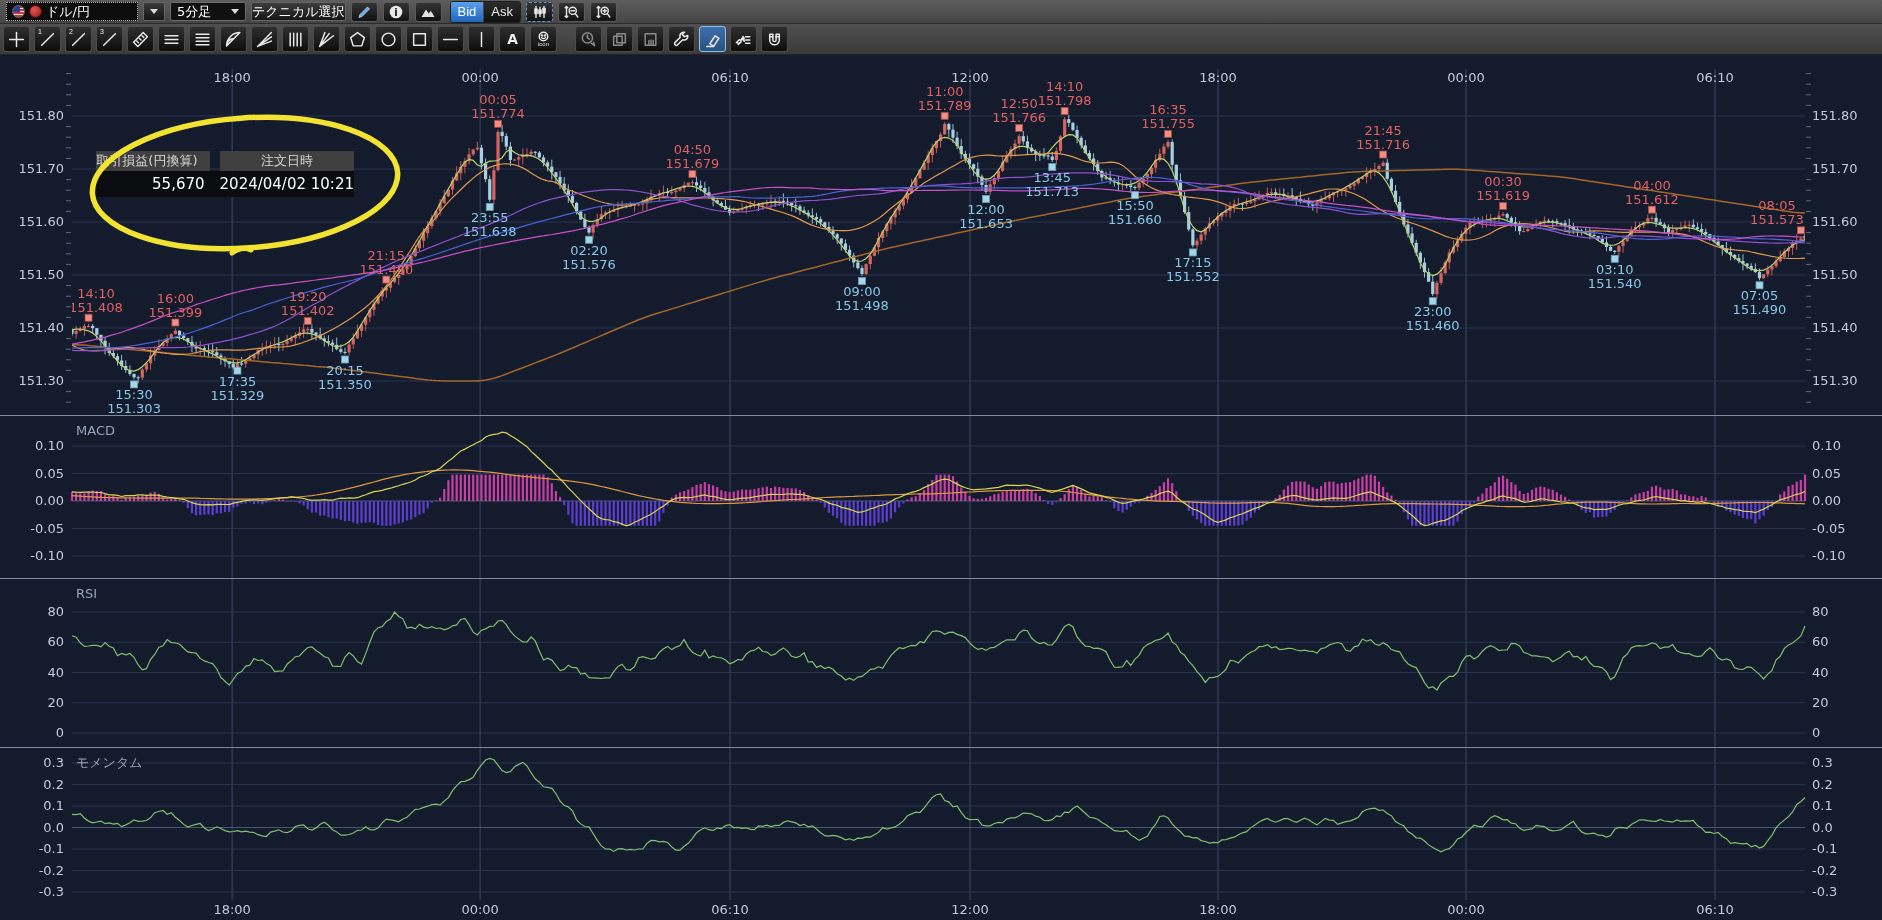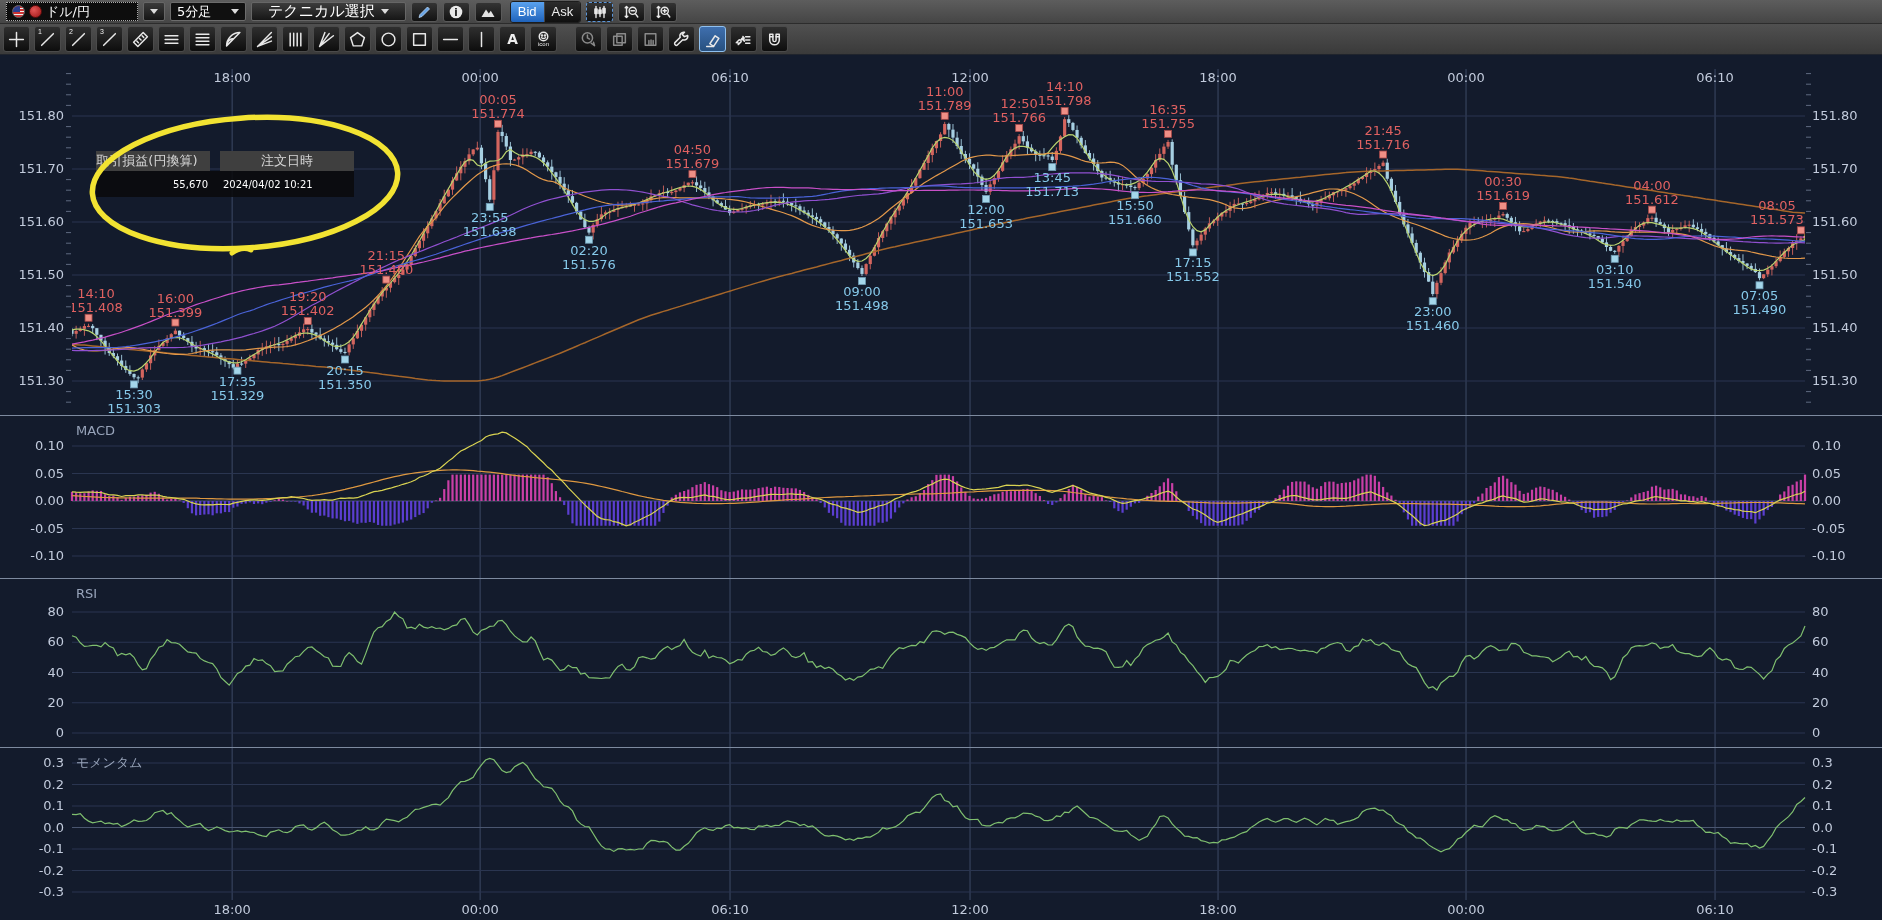--- a/index.html
+++ b/index.html
@@ -15,21 +15,21 @@
   .flag.us{background:linear-gradient(180deg,#c33 0 14%,#eee 14% 28%,#c33 28% 42%,#eee 42% 56%,#c33 56% 72%,#eee 72% 86%,#c33 86%);border:0.5px solid #666;}
   .flag.us i{position:absolute;left:0;top:0;width:7px;height:6px;background:#2a3f8f;}
   .flag.jp{background:radial-gradient(circle at 35% 35%,#e35555,#9c1515);border:0.5px solid #5e0d0d;}
   .tri{width:0;height:0;border-left:4px solid transparent;border-right:4px solid transparent;
        border-top:5px solid #ddd;display:inline-block;}
   .dd-btn{width:22px;height:19px;background:linear-gradient(#3a3a3a,#151515);border:1px solid #666;
           border-radius:2px;display:flex;align-items:center;justify-content:center;padding:0;}
   .tf-box{display:flex;align-items:center;justify-content:space-between;height:19px;width:76px;
           background:#101010;border:1px solid #6c6c6c;border-radius:2px;color:#fff;font-size:13px;padding:0 6px;}
   .tech-btn{display:flex;align-items:center;gap:6px;height:19px;background:linear-gradient(#3c3c3c,#161616);
-            border:1px solid #666;border-radius:2px;color:#fff;font-size:15px;padding:0 16px;}
+            border:1px solid #666;border-radius:2px;color:#fff;font-size:13px;padding:0 0;flex-direction:column;}
   .tb-btn{width:27px;height:20px;background:linear-gradient(#343434,#121212);border:1px solid #5a5a5a;
           border-radius:3px;display:flex;align-items:center;justify-content:center;padding:0;}
   .tb-btn.dash{border:1px dashed #5b95d8;}
   .ba{display:flex;border-radius:3px;overflow:hidden;border:1px solid #1d1d1d;margin-left:3px;}
   .ba button{height:20px;font-size:13px;padding:0 7px;border:0;}
   .ba .bid{background:linear-gradient(#5aa2ee,#1f63bc);color:#fff;}
   .ba .ask{background:linear-gradient(#2c2c2c,#101010);color:#eee;border-left:1px solid #444;}
   
   .toolbar-draw{height:31px;background:linear-gradient(#505050,#3a3a3a);display:flex;align-items:center;
                 gap:4px;padding:0 3px;border-bottom:1px solid #20242c;}
@@ -48,21 +48,21 @@
   .panel svg{display:block;}
   .panel.sub{border-top:1px solid #7d8a9f;}
   svg text{font-family:"DejaVu Sans","Liberation Sans",sans-serif;}
   
   .trade-table{position:absolute;left:96px;top:96px;width:258px;font-size:13px;}
   .tt-head{display:flex;gap:10px;height:20px;}
   .tt-c{background:#3f3f3f;color:#d6d6d6;display:flex;align-items:center;justify-content:center;overflow:hidden;}
   .tt-h1{width:117px;}
   .tt-h1 span{white-space:nowrap;margin-left:-12px;}
   .tt-h2{width:138px;}
-  .tt-vals{display:flex;height:26px;background:rgba(10,10,12,0.88);color:#fff;font-size:10px;align-items:center;}
+  .tt-vals{display:flex;height:26px;background:rgba(10,10,12,0.88);color:#fff;font-size:15px;align-items:center;}
   .tt-v1{width:117px;text-align:right;padding-right:5px;}
   .tt-v2{padding-left:10px;white-space:nowrap;text-align:right;}
   .scribble{position:absolute;left:0;top:0;pointer-events:none;}
 </style>
 </head>
 <body>
 
 <div class="app">
 
   <div class="toolbar-top">

